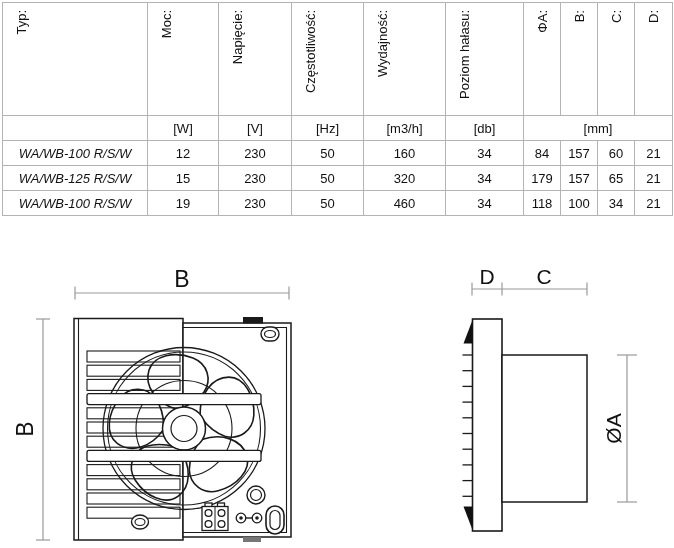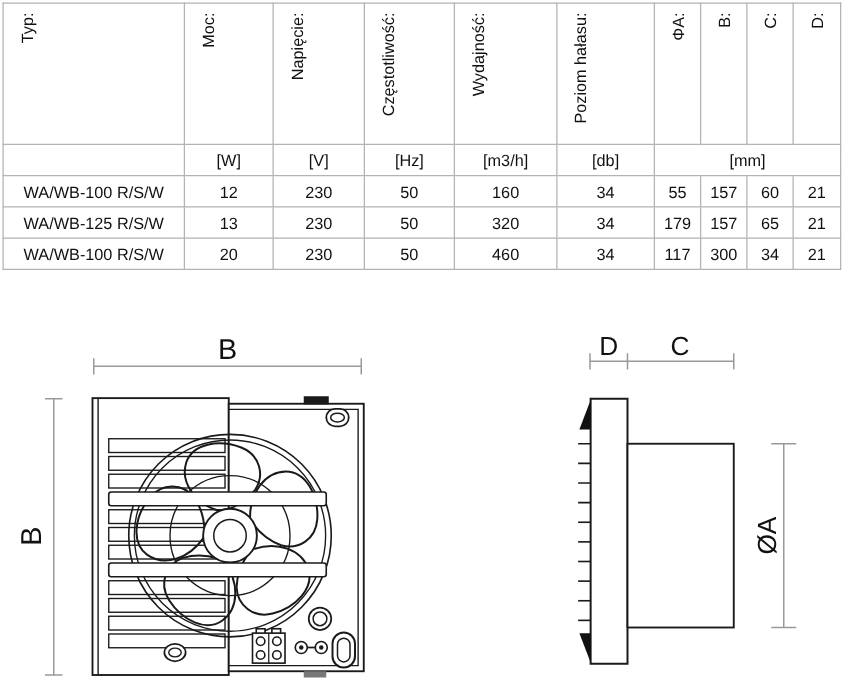--- a/index.html
+++ b/index.html
@@ -13,21 +13,21 @@
   table.spec {
     position:absolute; left:2px; top:2px; width:670px;
     border-collapse:collapse; table-layout:fixed;
     font-size:13px; color:#111;
   }
   table.spec td { border:1px solid #b3b3b3; background:#fff; text-align:center; vertical-align:middle; padding:0; }
   tr.hdr { height:113px; }
   tr.hdr td { vertical-align:top; text-align:left; padding:7px 0 0 11px; }
   tr.units { height:25px; }
   tr.data { height:25px; }
-  td.model { text-align:left; padding-left:7px; }
+  td.model { text-align:left; padding-left:7px;font-style:italic; }
   .vtext {
     display:inline-block; writing-mode:vertical-rl; transform:rotate(180deg);
     white-space:nowrap; font-size:13px; line-height:15px; color:#111;
   }
   
   svg.diagram { position:absolute; left:0; top:255px; }
   .dln  { stroke:#999999; stroke-width:1.2; fill:none; }
   .dtxt { fill:#111; font-size:23px; font-family:"Liberation Sans","DejaVu Sans",sans-serif; }
   .dtxt2{ fill:#111; font-size:21px; font-family:"Liberation Sans","DejaVu Sans",sans-serif; }
   .ln   { stroke:#1a1a1a; fill:none; }
@@ -73,46 +73,46 @@
       <td>[db]</td>
       <td colspan="4">[mm]</td>
     </tr>
     <tr class="data">
       <td class="model">WA/WB-100 R/S/W</td>
       <td>12</td>
       <td>230</td>
       <td>50</td>
       <td>160</td>
       <td>34</td>
-      <td>55</td>
+      <td>84</td>
       <td>157</td>
       <td>60</td>
       <td>21</td>
     </tr>
     <tr class="data">
       <td class="model">WA/WB-125 R/S/W</td>
-      <td>13</td>
+      <td>15</td>
       <td>230</td>
       <td>50</td>
       <td>320</td>
       <td>34</td>
       <td>179</td>
       <td>157</td>
       <td>65</td>
       <td>21</td>
     </tr>
     <tr class="data">
       <td class="model">WA/WB-100 R/S/W</td>
-      <td>20</td>
+      <td>19</td>
       <td>230</td>
       <td>50</td>
       <td>460</td>
       <td>34</td>
-      <td>117</td>
-      <td>300</td>
+      <td>118</td>
+      <td>100</td>
       <td>34</td>
       <td>21</td>
     </tr>
   </tbody>
     </table>
 
   <svg class="diagram" width="674" height="293" viewBox="0 0 674 293">
 
     <g>
 

